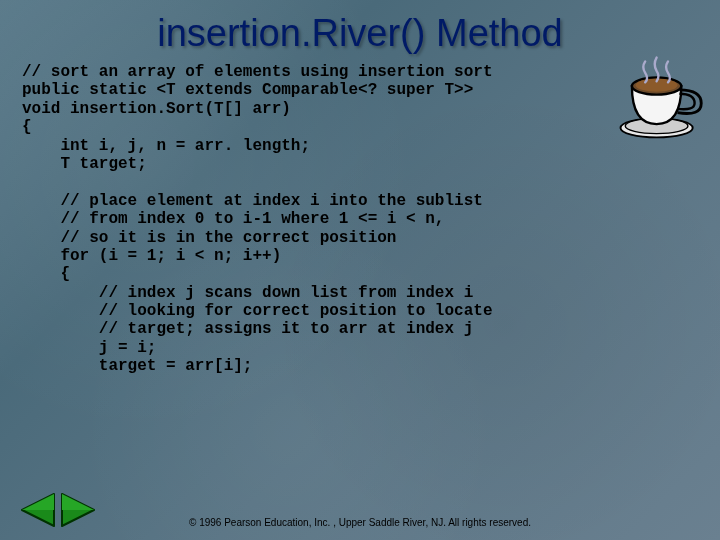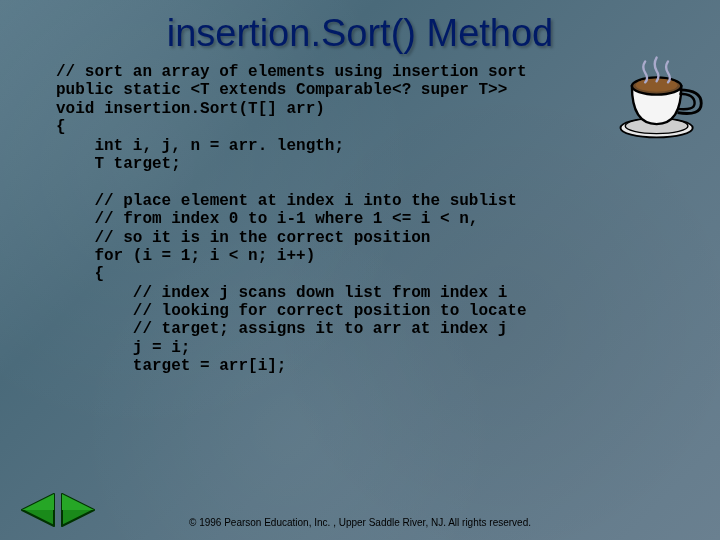--- a/index.html
+++ b/index.html
@@ -36,21 +36,20 @@
   .code-block {
     font-family: "Courier New", monospace;
     font-weight: bold;
     font-size: 16px;
     color: #000000;
     white-space: pre;
     padding-left: 22px;
     line-height: 1.15;
     position: relative;
     z-index: 2;
-    margin-left: 34px;
   }
   .footer {
     position: absolute;
     bottom: 12px;
     width: 100%;
     text-align: center;
     font-size: 10px;
     color: #000;
     z-index: 2;
   }
@@ -66,21 +65,21 @@
   .cup {
     position: absolute;
     top: 50px;
     right: 14px;
     z-index: 1;
   }
 </style>
 </head>
 <body>
 
-<div class="title">insertion.Sort() Method</div>
+<div class="title">insertion.River() Method</div>
 
 <div class="code-block">// sort an array of elements using insertion sort
 public static &lt;T extends Comparable&lt;? super T&gt;&gt;
 void insertion.Sort(T[] arr)
 {
     int i, j, n = arr. length;
     T target;
 
     // place element at index i into the sublist
     // from index 0 to i-1 where 1 &lt;= i &lt; n,

